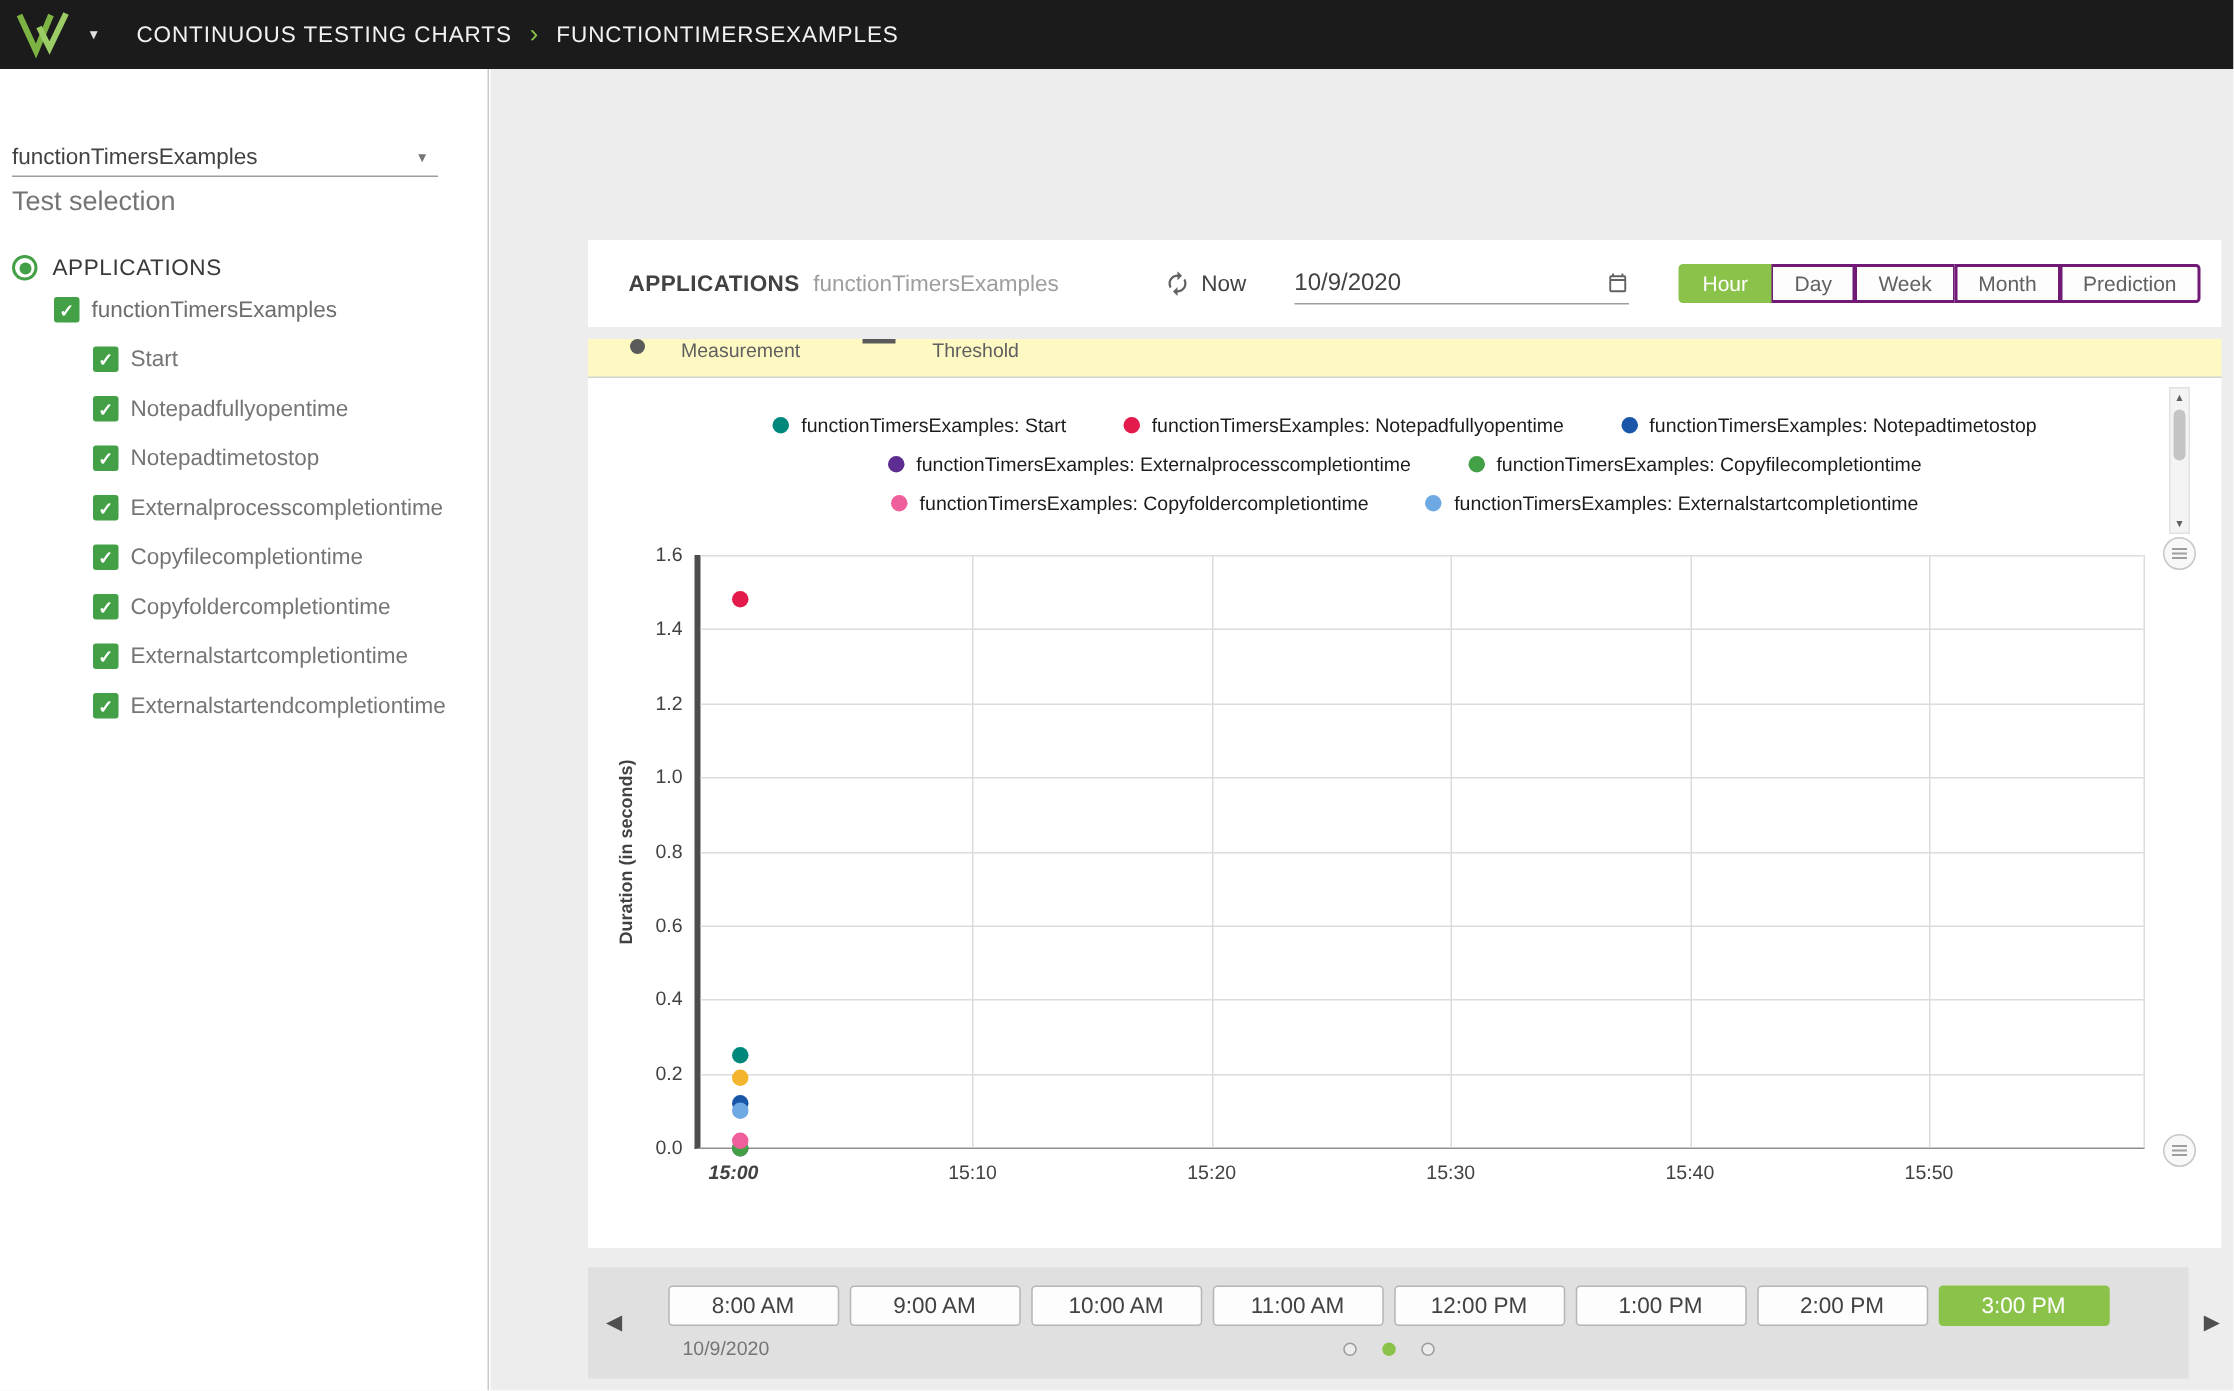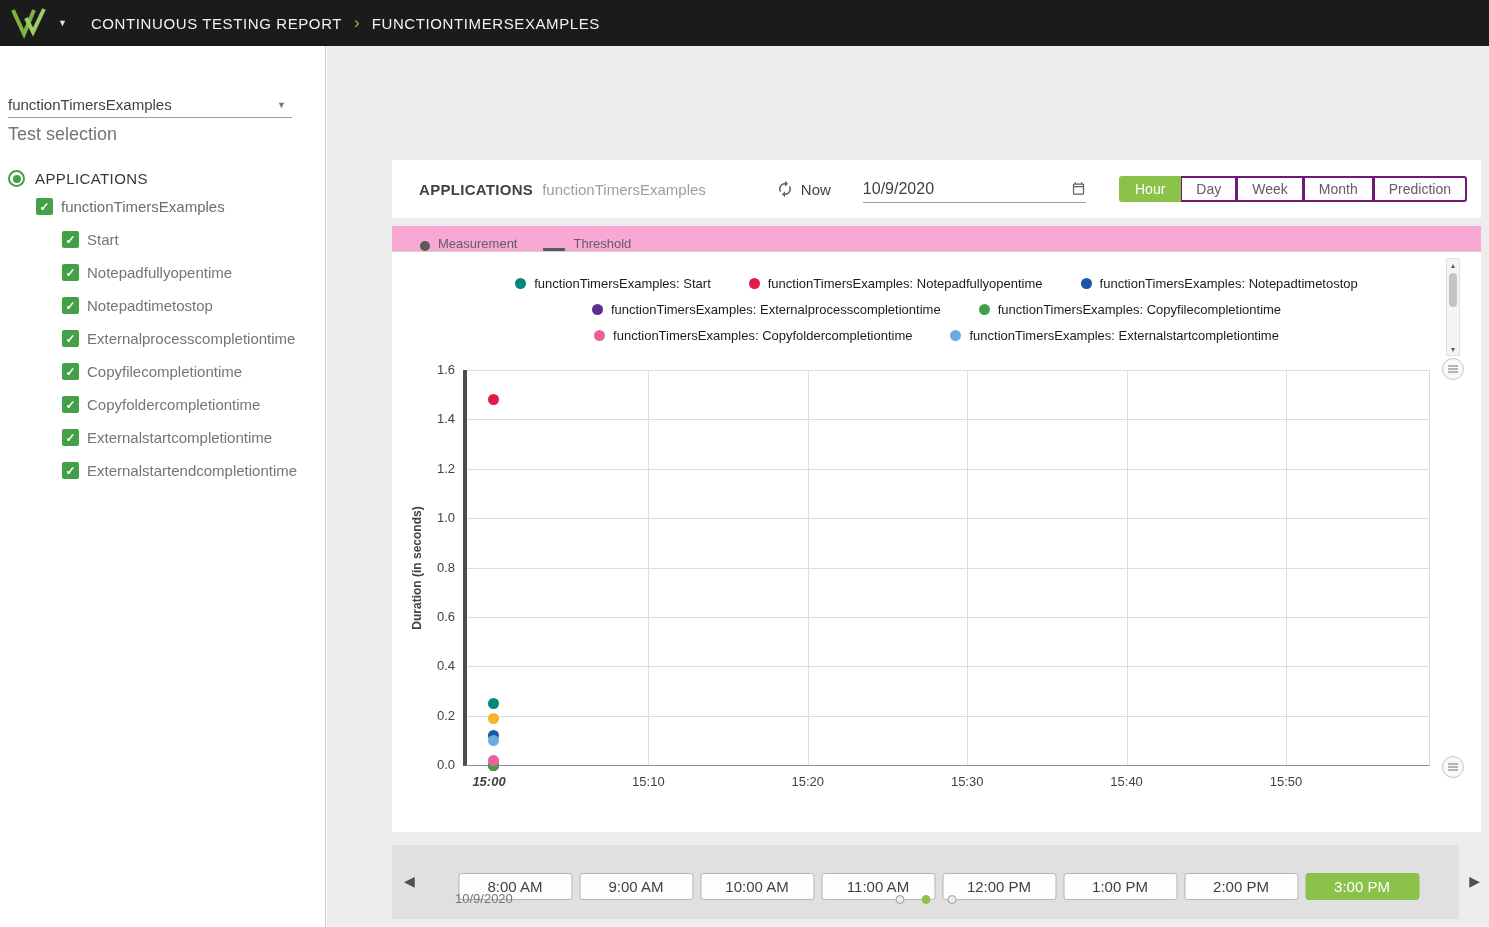--- a/index.html
+++ b/index.html
@@ -56,23 +56,23 @@
                 display:flex; align-items:center; justify-content:space-between; cursor:text; }
   .date-field .date-val { font-size:16px; color:#424242; }
   .range-group { margin-left:auto; margin-right:14px; display:flex; }
   .range-btn { height:26px; padding:0 14px; font-size:14px; color:#616161; background:#fdfdfd;
                border:2px solid #701a75; margin-left:-1px; display:flex; align-items:center;
                cursor:pointer; }
   .range-btn:first-child { border-radius:3px 0 0 3px; margin-left:0; }
   .range-btn:last-child { border-radius:0 3px 3px 0; }
   .range-btn.active { background:#8bc34a; border-color:#8bc34a; color:#fff; z-index:1; }
 
-  .legend-strip { position:absolute; left:65px; right:8px; top:180px; height:26px; background:#f9a8d4;
-                  border-bottom:1px solid #d2d2d2; display:flex; align-items:flex-end; font-size:13px;
-                  color:#5f5f5f; }
+  .legend-strip { position:absolute; left:65px; right:8px; top:180px; height:26px; background:#fef9c3;
+                  border-bottom:1px solid #d2d2d2; display:flex; align-items:flex-start; font-size:13px;
+                  color:#5f5f5f;gap:16px; }
   .ls-dot { width:10px; height:10px; border-radius:50%; background:#5a5a5a; margin-left:28px; }
   .ls-label { margin-left:8px; }
   .ls-dash { width:22px; height:3px; background:#5a5a5a; margin-left:26px; }
 
   .chart-panel { position:absolute; left:65px; right:8px; top:206px; height:580px; background:#fff; }
   .chart-legend { position:absolute; top:22px; left:50%; transform:translateX(-50%); width:880px;
                   display:flex; flex-wrap:wrap; justify-content:center; column-gap:38px; row-gap:8px; }
   .legend-item { display:flex; align-items:center; gap:8px; height:18px; cursor:pointer; }
   .legend-item .ldot { width:11px; height:11px; border-radius:50%; flex:0 0 auto; }
   .legend-item .lname { font-size:13px; color:#1c1c1c; white-space:nowrap; }
@@ -102,21 +102,21 @@
   .ytick { position:absolute; left:-56px; width:44px; text-align:right; font-size:13px; color:#424242; }
   .xtick { position:absolute; width:64px; text-align:center; font-size:13px; color:#424242; top:404px; }
   .xtick.first { font-weight:bold;font-style:italic; }
   .pt { position:absolute; width:11px; height:11px; border-radius:50%; cursor:pointer; }
 
   
   .timeline { position:absolute; left:65px; right:30px; top:799px; height:74px; background:#e0e0e0; }
   .tl-arrow { color:#4f4f4f; font-size:14px; cursor:pointer; }
   .tl-arrow.left { position:absolute; left:12px; top:28px; }
   .tl-arrow.right { position:absolute; right:9px; top:827px; color:#4f4f4f; font-size:14px; cursor:pointer; }
-  .tl-slots { position:absolute; left:50%; transform:translateX(-50%); top:28px; display:flex; gap:7px;margin-left:13px; }
+  .tl-slots { position:absolute; left:50%; transform:translateX(-50%); top:12px; display:flex; gap:7px; }
   .tl-slot { width:114px; height:27px; background:#fdfdfd; border:1px solid #b5b5b5; border-radius:3px;
              display:flex; align-items:center; justify-content:center; font-size:15px; color:#424242;
              cursor:pointer; }
   .tl-slot.active { background:#8bc34a; border-color:#8bc34a; color:#fff; }
   .tl-date { position:absolute; left:63px; top:46px; font-size:13px; color:#757575; }
   .tl-dots { position:absolute; left:50%; transform:translateX(-50%); top:50px; display:flex; gap:17px; }
   .page-dot { width:9px; height:9px; border-radius:50%; border:1px solid #9c9c9c; background:#ececec;
               cursor:pointer; }
   .page-dot.active { background:#8bc34a; border-color:#8bc34a; }
 </style>
@@ -124,21 +124,21 @@
 <body>
 
 <div class="topbar">
   <div class="logo">
     <svg width="36" height="32" viewBox="0 0 36 32">
       <path d="M3 3 L14 27 L24 3" fill="none" stroke="#7cb342" stroke-width="4"></path>
       <path d="M16 11 L23 25 L34 2" fill="none" stroke="#9ccc65" stroke-width="4"></path>
     </svg>
   </div>
   <span class="topbar-caret">▼</span>
-  <span class="crumb">CONTINUOUS TESTING REPORT</span>
+  <span class="crumb">CONTINUOUS TESTING CHARTS</span>
   <span class="crumb-sep">›</span>
   <span class="crumb current">FUNCTIONTIMERSEXAMPLES</span>
 </div>
 
 <div class="sidebar">
   <div class="test-select">
     <span>functionTimersExamples</span>
     <span class="caret">▼</span>
   </div>
   <div class="test-caption">Test selection</div>

